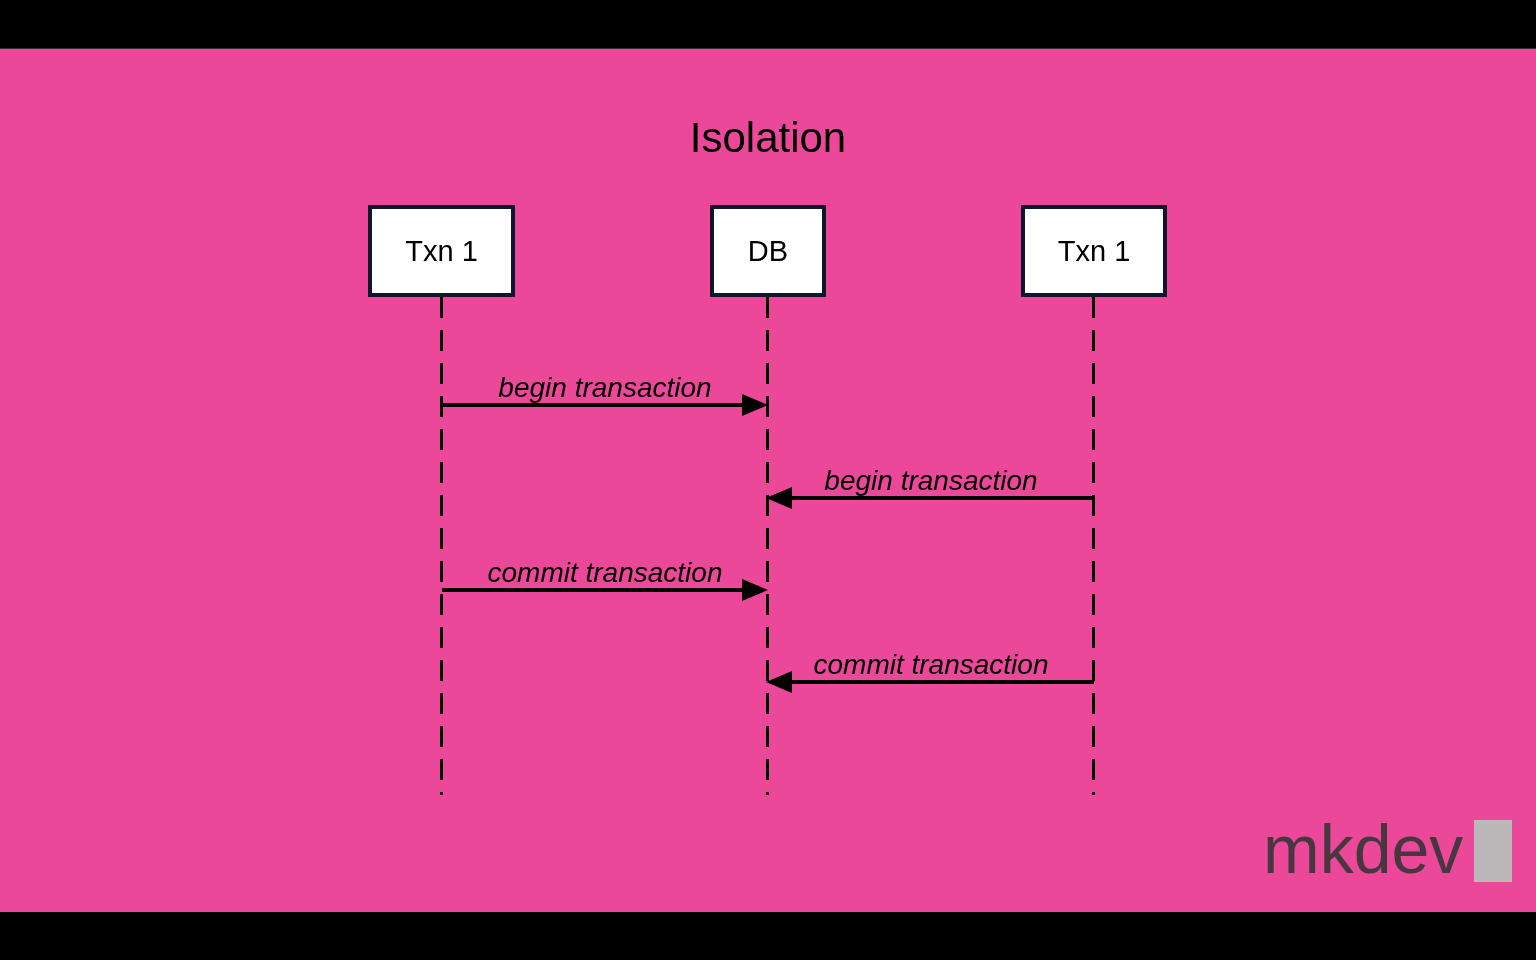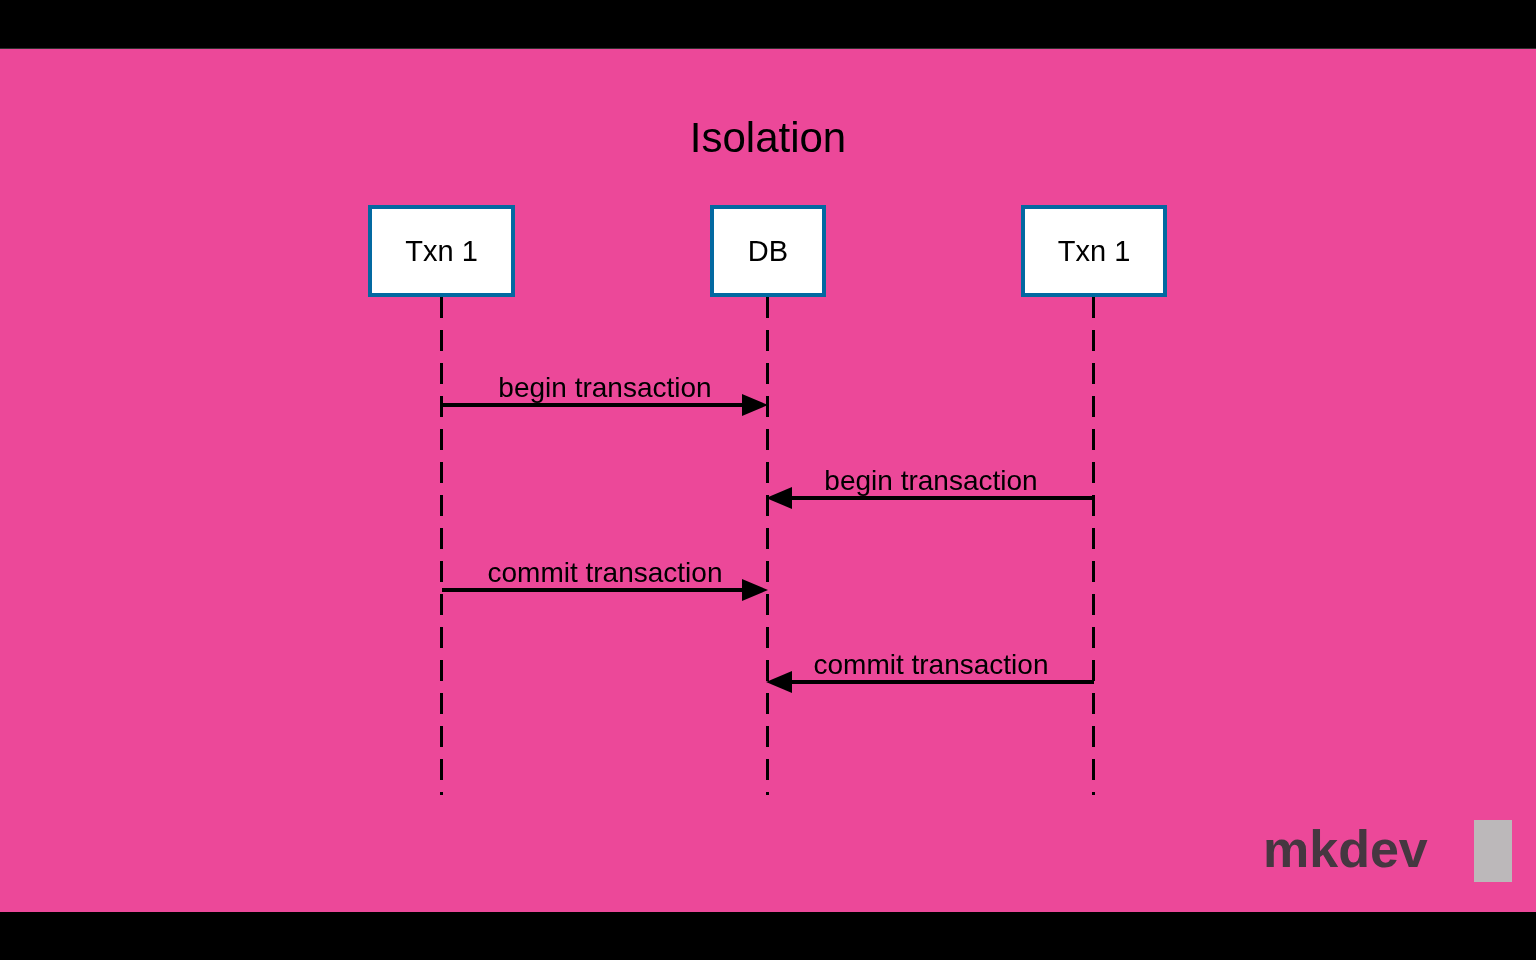--- a/index.html
+++ b/index.html
@@ -34,21 +34,21 @@
     font-size: 42px;
     line-height: 44px;
     color: #000000;
   }
 
   .actor-box {
     position: absolute;
     top: 205px;
     height: 92px;
     box-sizing: border-box;
-    border: 4px solid #0369a1;
+    border: 4px solid #0f172a;
     background: #ffffff;
     display: flex;
     align-items: center;
     justify-content: center;
     font-size: 29px;
     color: #000000;
   }
   .actor-box.txn1 { left: 368px; width: 147px; }
   .actor-box.db   { left: 710px; width: 116px; justify-content: center; }
   .actor-box.txn2 { left: 1021px; width: 146px; }
@@ -70,20 +70,21 @@
 
   .msg-label {
     position: absolute;
     width: 326px;
     height: 30px;
     line-height: 30px;
     text-align: center;
     font-size: 28px;
     color: #000000;
     white-space: nowrap;
+    font-style: italic;
   }
   .msg-line {
     position: absolute;
     height: 4px;
     background: #000000;
   }
   .arrowhead {
     position: absolute;
     width: 0;
     height: 0;
@@ -107,23 +108,23 @@
   .m3 .arrowhead { left: 742px; top: 579px; }
   
   .m4 .msg-label { left: 768px; top: 650px; }
   .m4 .msg-line  { left: 792px; top: 680px; width: 302px; }
   .m4 .arrowhead { left: 766px; top: 671px; }
 
   .logo-text {
     position: absolute;
     left: 1263px;
     top: 812px;
-    font-size: 52px;
+    font-size: 68px;
     line-height: 74px;
-    font-weight: 700;
+    font-weight: 400;
     letter-spacing: 0px;
     color: #463741;
   }
   .logo-block {
     position: absolute;
     left: 1474px;
     top: 820px;
     width: 38px;
     height: 62px;
     background: #bcb8ba;

